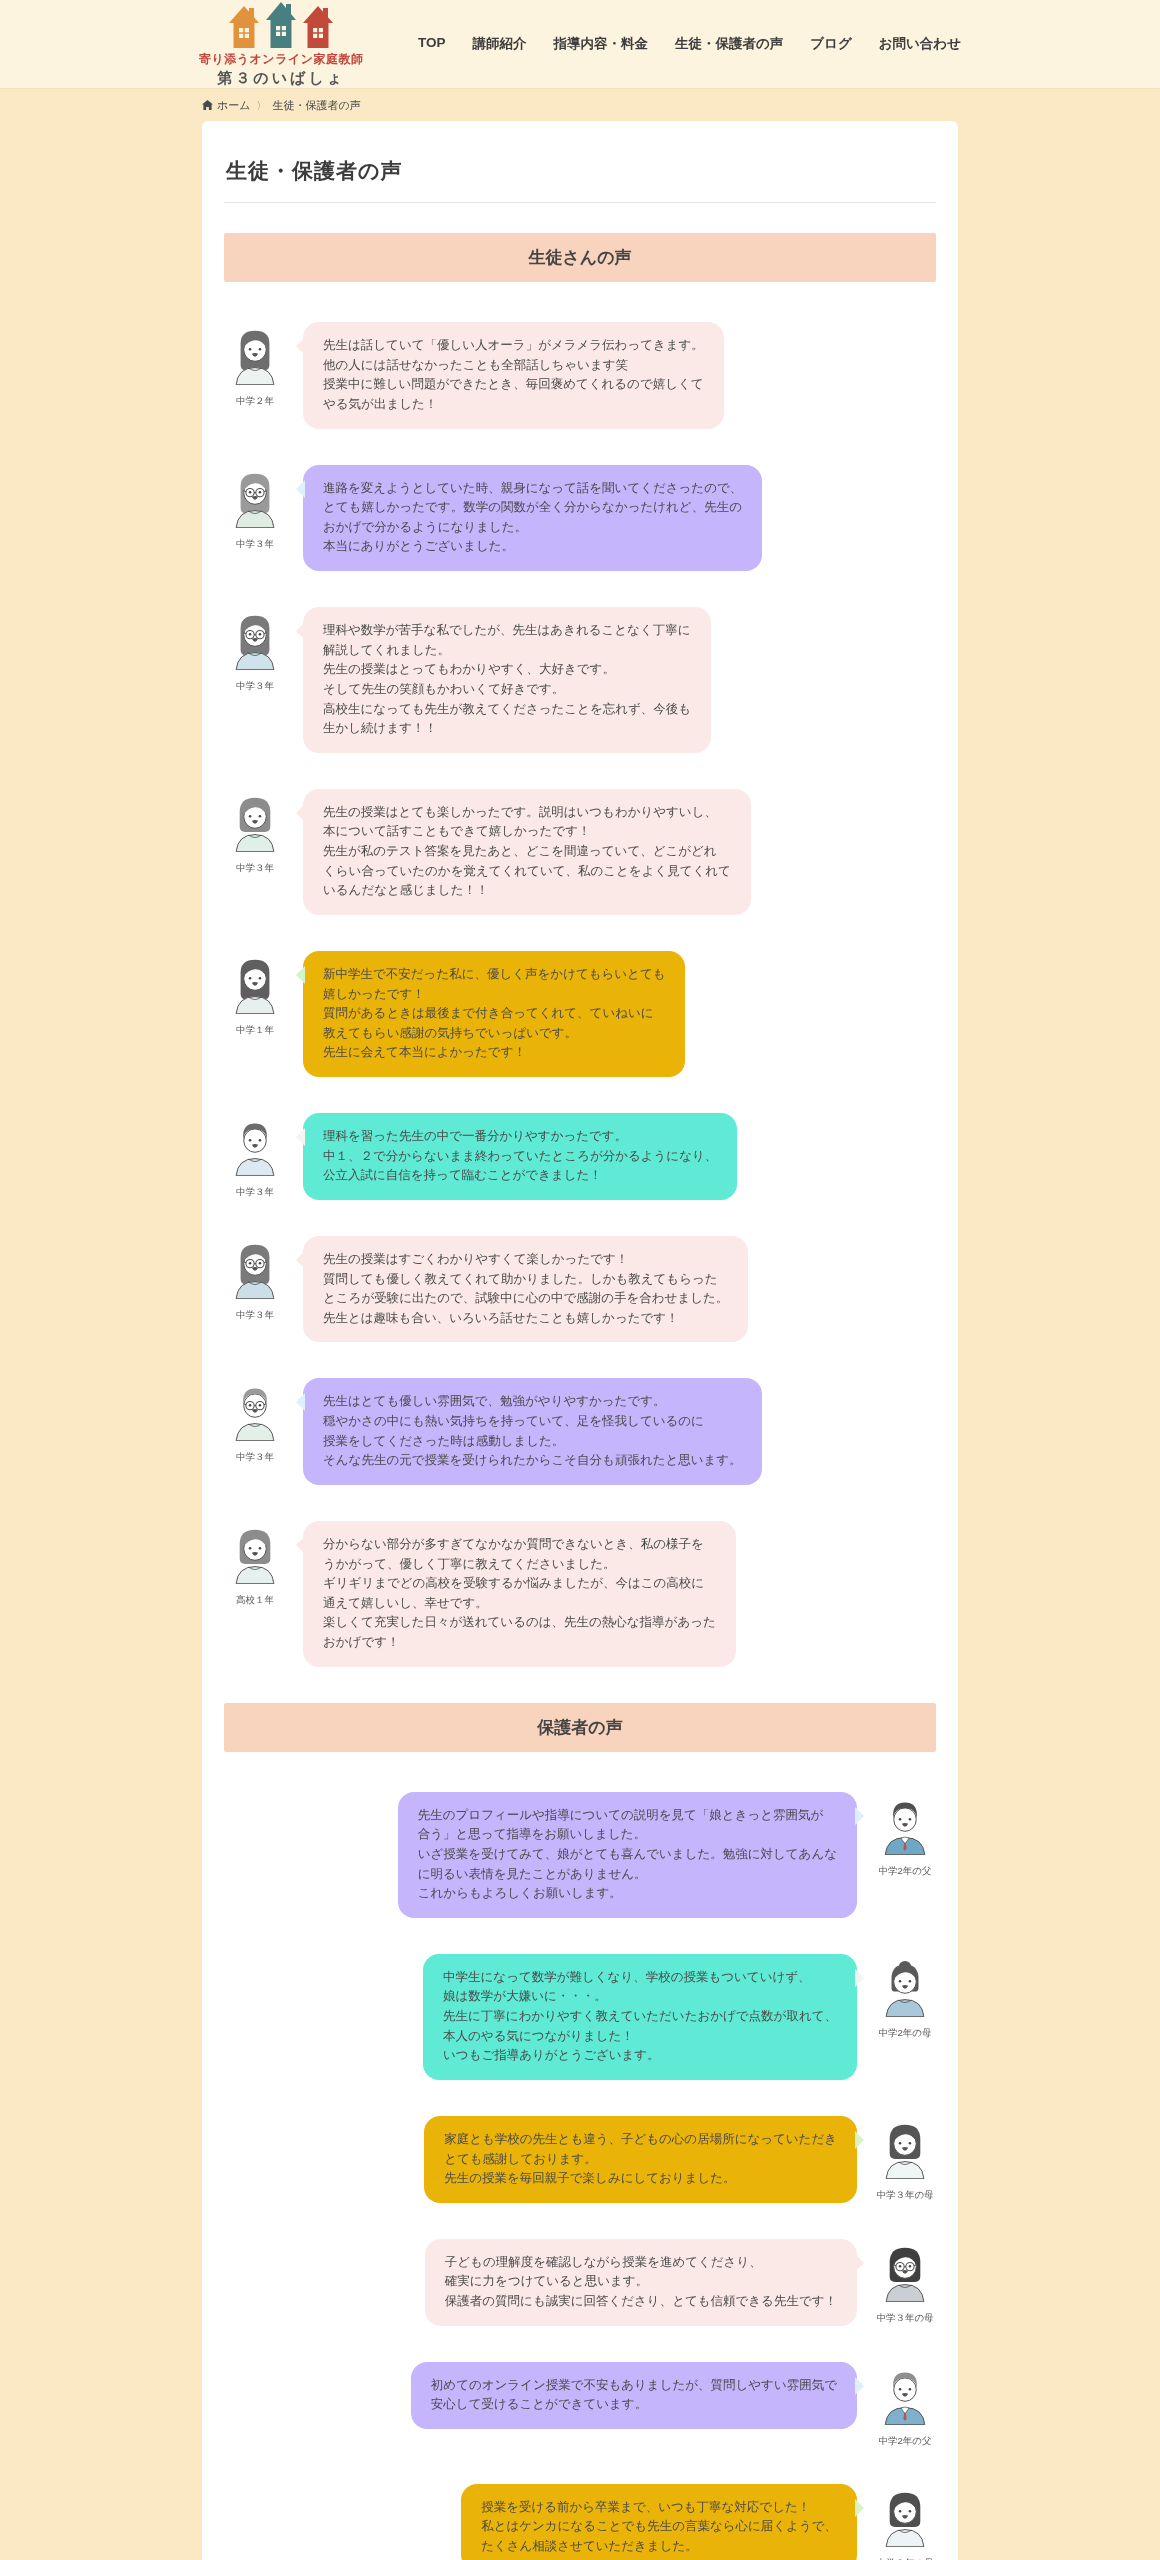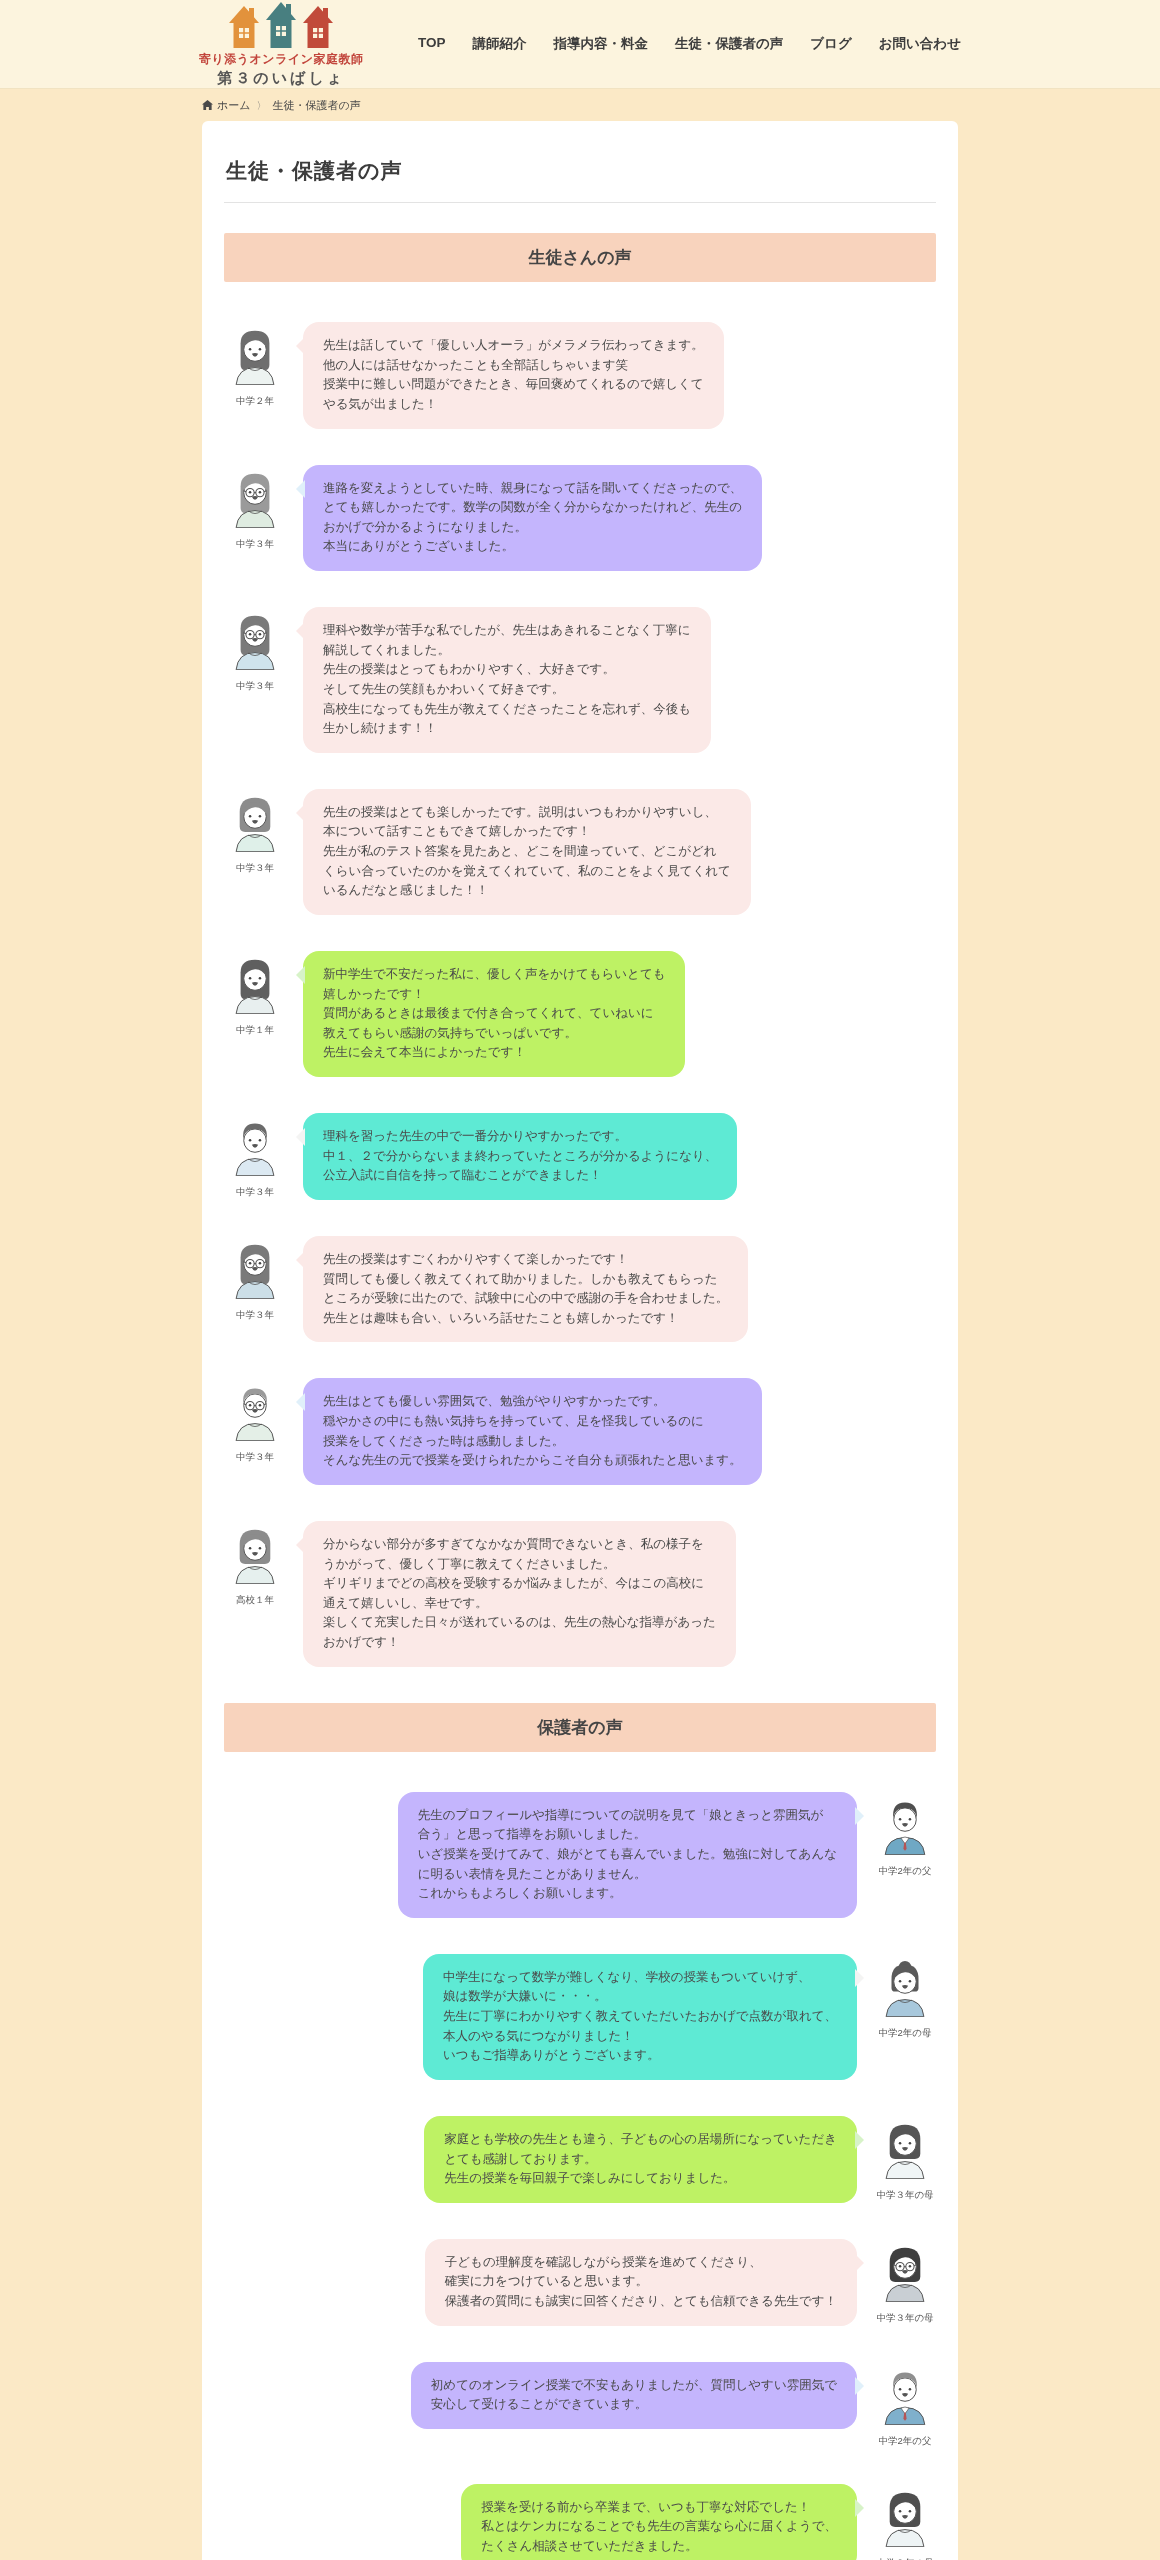--- a/index.html
+++ b/index.html
@@ -31,21 +31,21 @@
   .avatar{width:62px;flex:none;text-align:center;padding-top:3px}
   .avatar svg{display:block;margin:0 auto}
   .grade{font-size:9.5px;color:#555;margin-top:10px;white-space:nowrap}
   .bubble{position:relative;font-size:12.5px;line-height:1.57;padding:14px 20px;border-radius:16px;
           white-space:pre-line;color:#4a4a4a;max-width:566px}
   .bubble::before{content:"";position:absolute;top:15px;width:0;height:0;border:9px solid transparent}
   .row.left  .bubble::before{left:-16px;border-right-color:var(--bb)}
   .row.right .bubble::before{right:-16px;border-left-color:var(--bb)}
   .pink {--bb:#fbe9e7;background:#fbe9e7}
   .blue {--bb:#e0f0fa;background:#c4b5fd}
-  .green{--bb:#d7f3c8;background:#bef264}
+  .green{--bb:#d7f3c8;background:#eab308}
   .gray {--bb:#f4f4f3;background:#5eead4}
 </style>
 </head>
 <body>
 
 <header class="hd">
   <div class="hd-in">
     <a class="logo">
       <svg width="112" height="50" viewBox="0 0 112 50">
 

